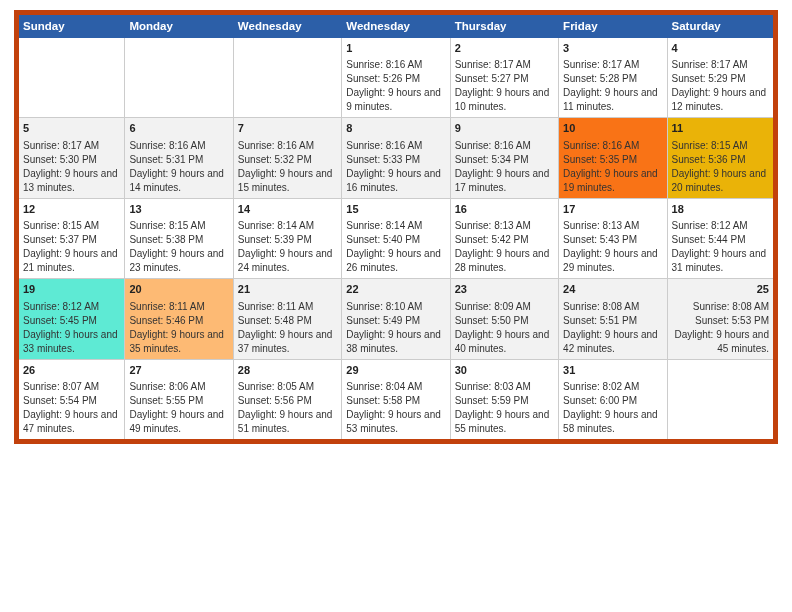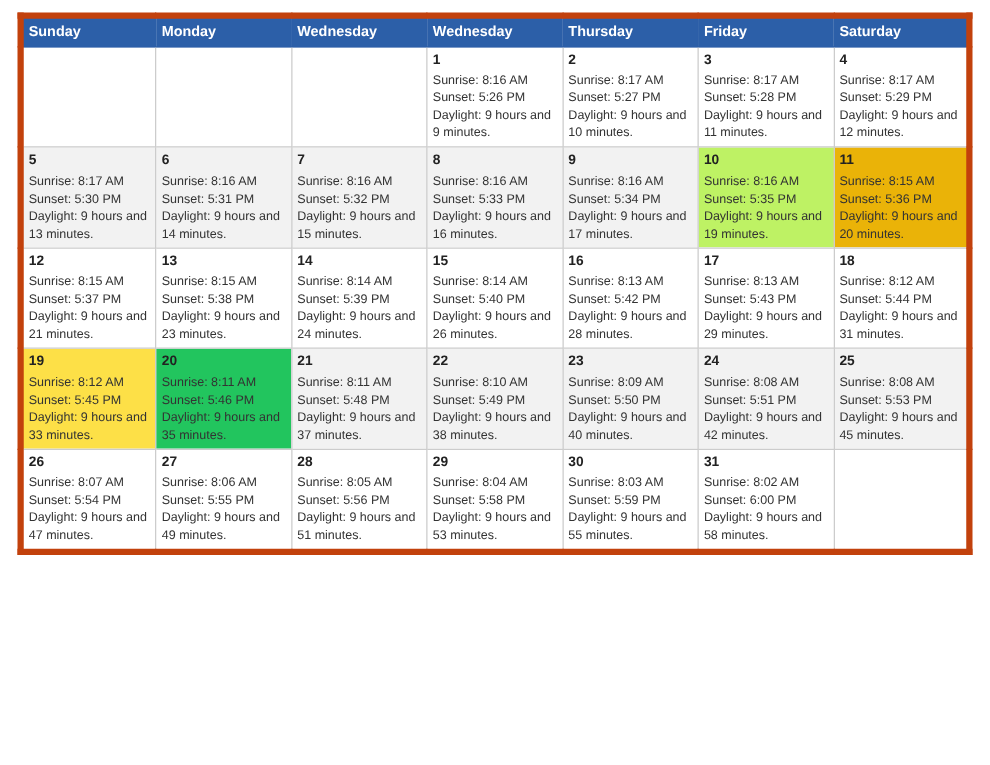--- a/index.html
+++ b/index.html
@@ -137,21 +137,21 @@
             <div class="day-info">Sunrise: 8:16 AM<br>Sunset: 5:32 PM<br>Daylight: 9 hours and 15 minutes.</div>
           </td>
           <td style="background: rgb(242, 242, 242);">
             <span class="day-num">8</span>
             <div class="day-info">Sunrise: 8:16 AM<br>Sunset: 5:33 PM<br>Daylight: 9 hours and 16 minutes.</div>
           </td>
           <td style="background: rgb(242, 242, 242);">
             <span class="day-num">9</span>
             <div class="day-info">Sunrise: 8:16 AM<br>Sunset: 5:34 PM<br>Daylight: 9 hours and 17 minutes.</div>
           </td>
-          <td style="background: #bef264;">
+          <td style="background: #f97316;">
             <span class="day-num">10</span>
             <div class="day-info">Sunrise: 8:16 AM<br>Sunset: 5:35 PM<br>Daylight: 9 hours and 19 minutes.</div>
           </td>
           <td style="background: #eab308;">
             <span class="day-num">11</span>
             <div class="day-info">Sunrise: 8:15 AM<br>Sunset: 5:36 PM<br>Daylight: 9 hours and 20 minutes.</div>
           </td>
         </tr>
         <tr>
           <td>
@@ -177,45 +177,45 @@
           <td>
             <span class="day-num">17</span>
             <div class="day-info">Sunrise: 8:13 AM<br>Sunset: 5:43 PM<br>Daylight: 9 hours and 29 minutes.</div>
           </td>
           <td>
             <span class="day-num">18</span>
             <div class="day-info">Sunrise: 8:12 AM<br>Sunset: 5:44 PM<br>Daylight: 9 hours and 31 minutes.</div>
           </td>
         </tr>
         <tr>
-          <td style="background: #fde047;">
+          <td style="background: #5eead4;">
             <span class="day-num">19</span>
             <div class="day-info">Sunrise: 8:12 AM<br>Sunset: 5:45 PM<br>Daylight: 9 hours and 33 minutes.</div>
           </td>
-          <td style="background: #22c55e;">
+          <td style="background: #fdba74;">
             <span class="day-num">20</span>
             <div class="day-info">Sunrise: 8:11 AM<br>Sunset: 5:46 PM<br>Daylight: 9 hours and 35 minutes.</div>
           </td>
           <td style="background: rgb(242, 242, 242); margin-top: 31px;">
             <span class="day-num">21</span>
             <div class="day-info">Sunrise: 8:11 AM<br>Sunset: 5:48 PM<br>Daylight: 9 hours and 37 minutes.</div>
           </td>
           <td style="background: rgb(242, 242, 242);">
             <span class="day-num">22</span>
             <div class="day-info">Sunrise: 8:10 AM<br>Sunset: 5:49 PM<br>Daylight: 9 hours and 38 minutes.</div>
           </td>
           <td style="background: rgb(242, 242, 242);">
             <span class="day-num">23</span>
             <div class="day-info">Sunrise: 8:09 AM<br>Sunset: 5:50 PM<br>Daylight: 9 hours and 40 minutes.</div>
           </td>
           <td style="background: rgb(242, 242, 242);">
             <span class="day-num">24</span>
             <div class="day-info">Sunrise: 8:08 AM<br>Sunset: 5:51 PM<br>Daylight: 9 hours and 42 minutes.</div>
           </td>
-          <td style="background: rgb(242, 242, 242);">
+          <td style="background: rgb(242, 242, 242); text-align: right;">
             <span class="day-num">25</span>
             <div class="day-info">Sunrise: 8:08 AM<br>Sunset: 5:53 PM<br>Daylight: 9 hours and 45 minutes.</div>
           </td>
         </tr>
         <tr>
           <td>
             <span class="day-num">26</span>
             <div class="day-info">Sunrise: 8:07 AM<br>Sunset: 5:54 PM<br>Daylight: 9 hours and 47 minutes.</div>
           </td>
           <td>

